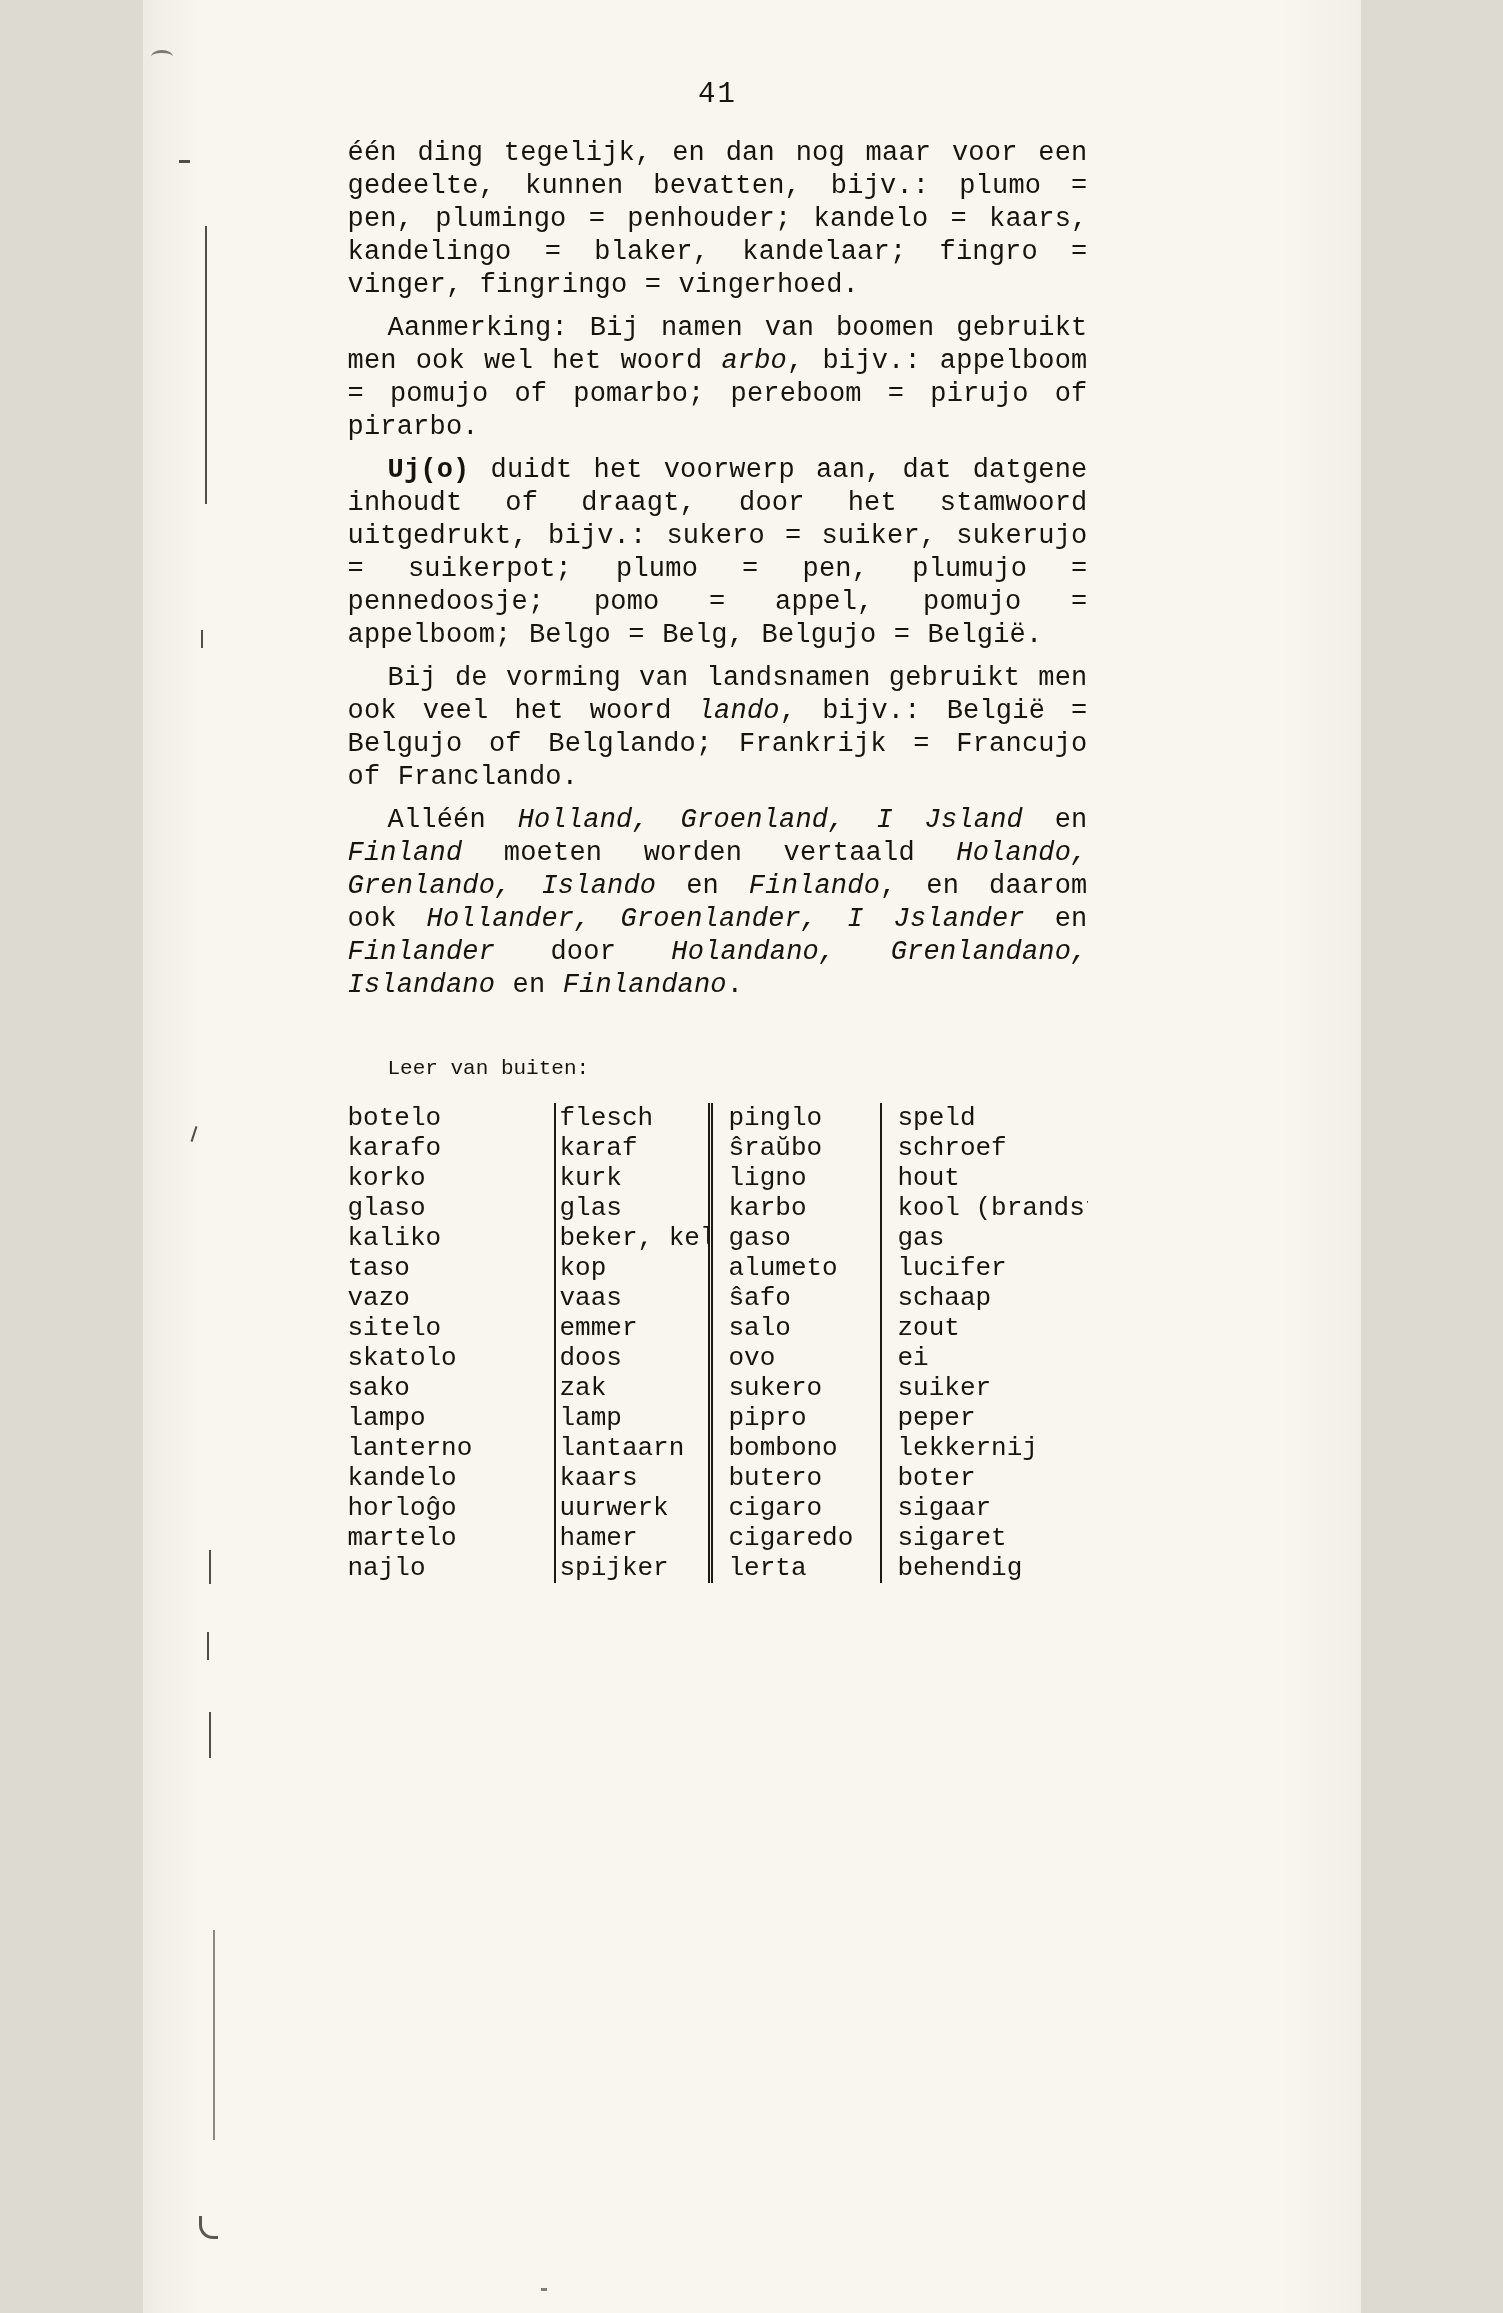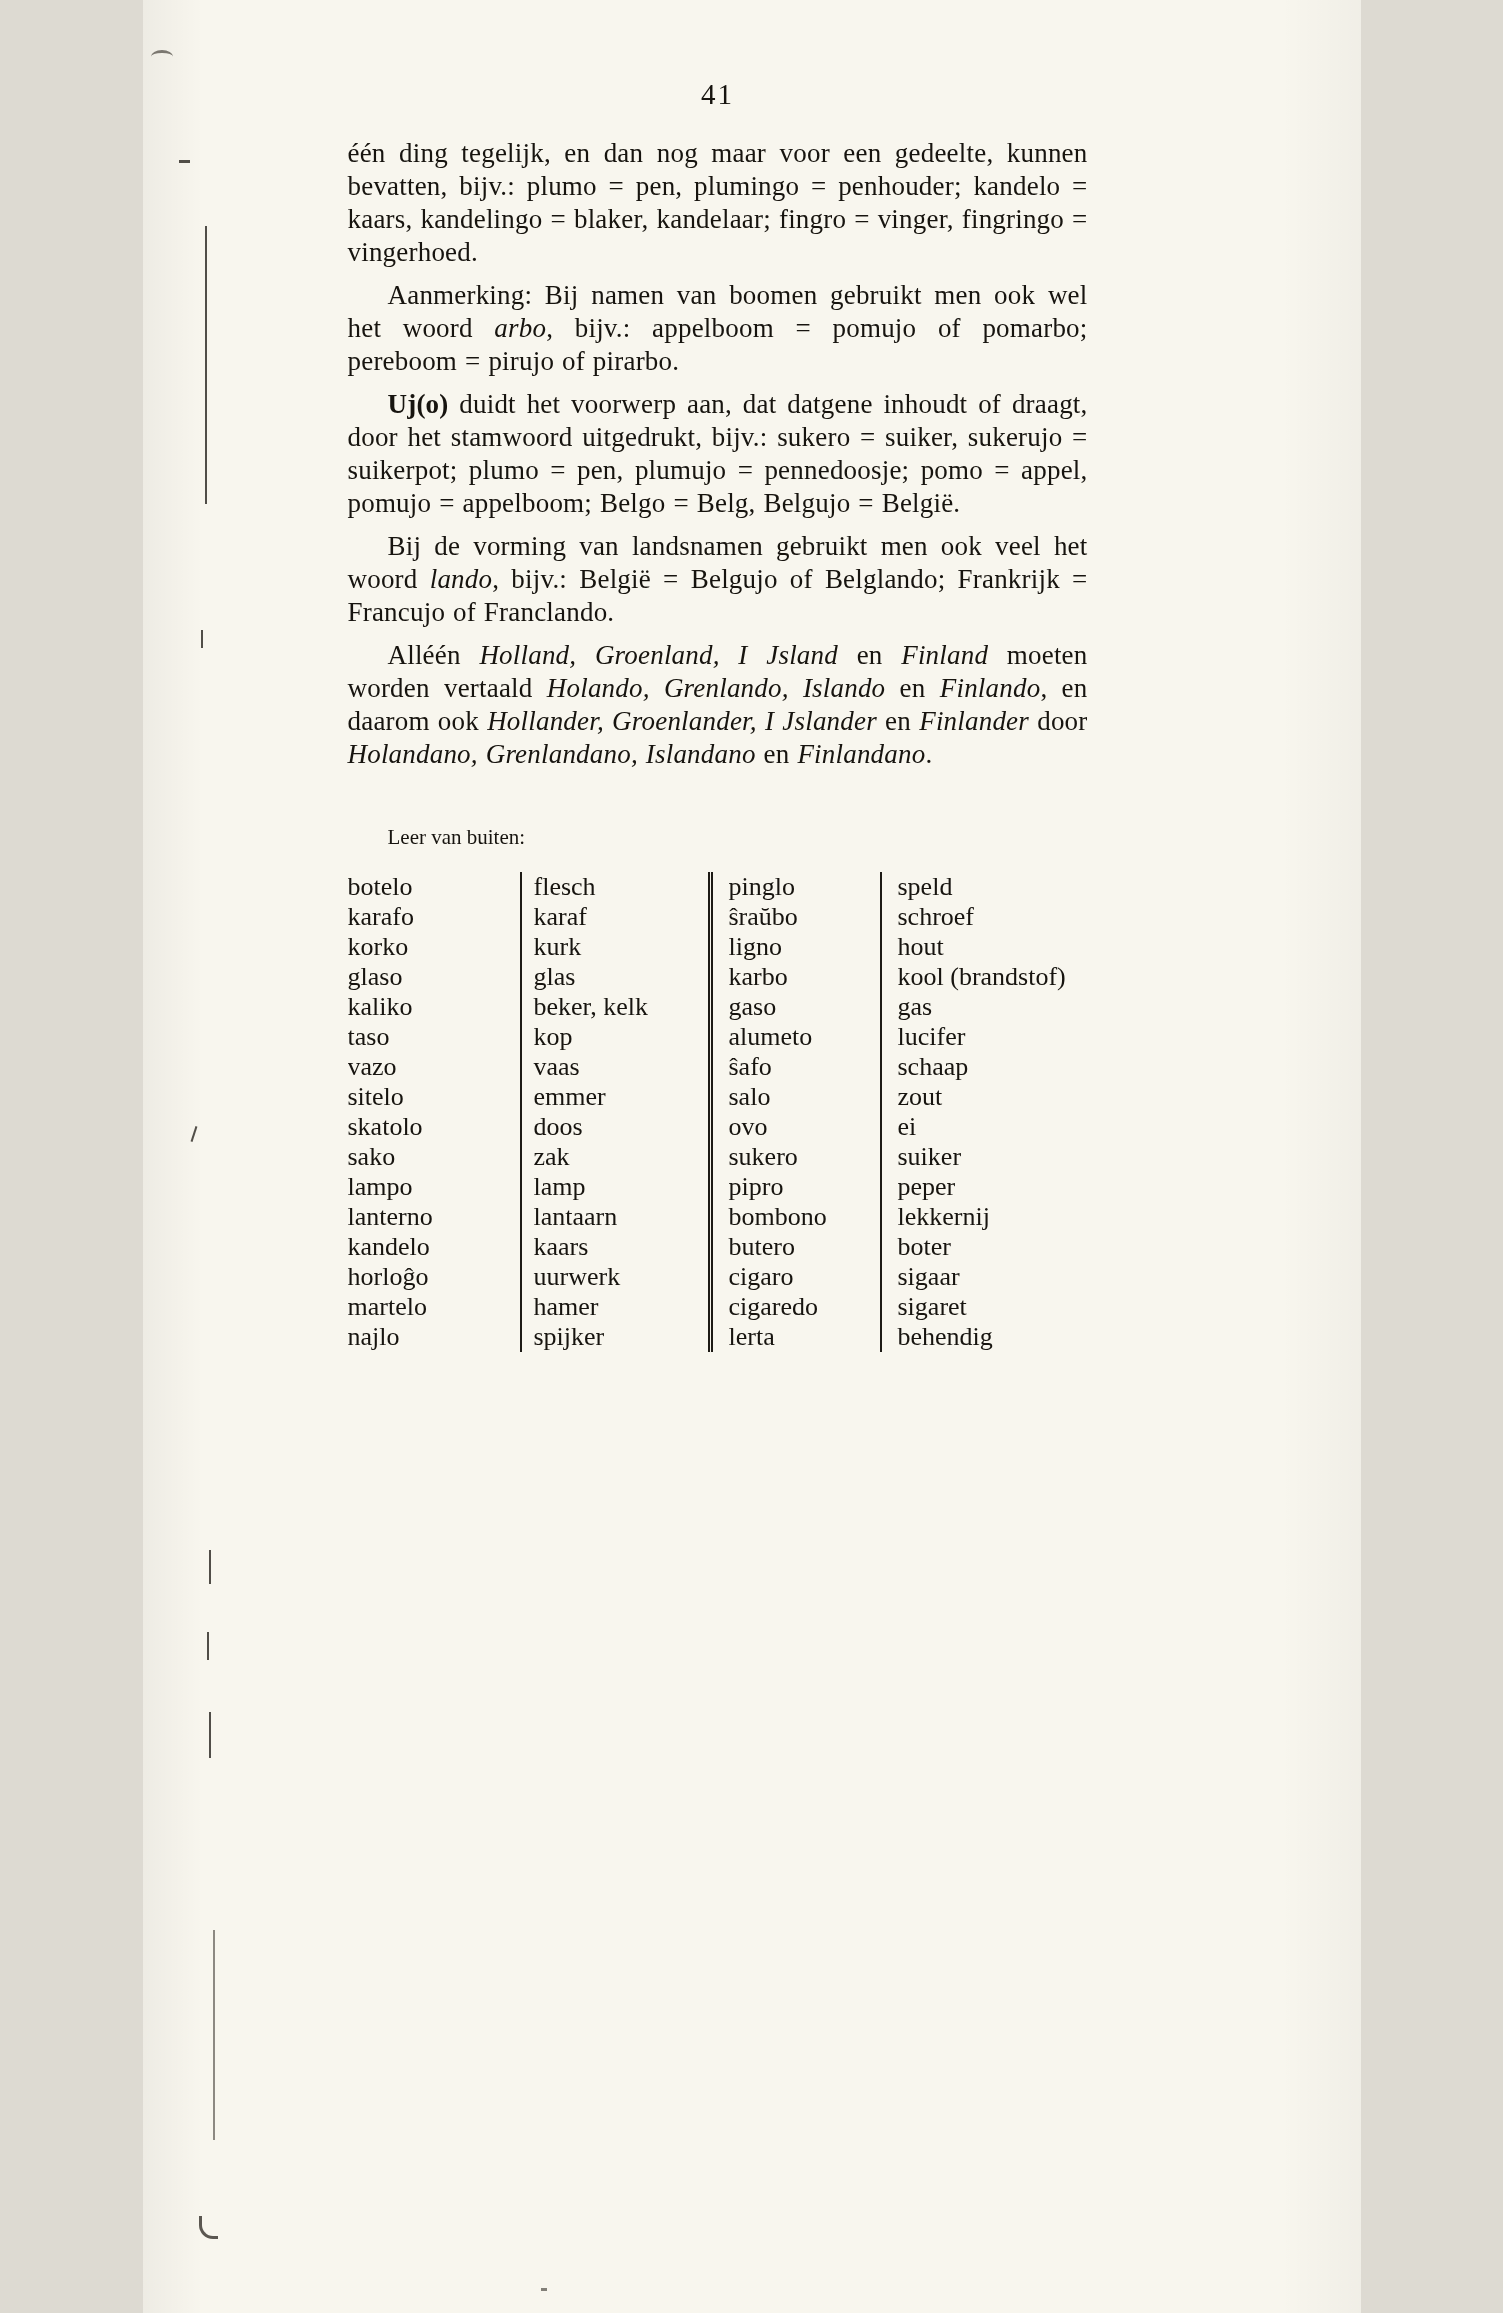--- a/index.html
+++ b/index.html
@@ -4,21 +4,21 @@
 <style>
   html,body { margin:0; padding:0; background:#dddad2; }
   .page {
     position:relative;
     width:1218px; height:2313px;
     margin:0 auto;
     background:#f8f6ee;
     background-image:
       linear-gradient(90deg, rgba(0,0,0,0.045) 0, rgba(0,0,0,0) 60px),
       linear-gradient(270deg, rgba(0,0,0,0.03) 0, rgba(0,0,0,0) 80px);
-    font-family:Liberation Serif, serif;
+    font-family:Liberation Mono, monospace;
     color:#17140f;
     overflow:hidden;
   }
   .content {
     position:absolute; left:205px; top:78px; width:740px;
   }
   .pageno {
     text-align:center; font-size:29px; letter-spacing:2px;
     margin:0 0 26px 0;
   }
@@ -34,21 +34,21 @@
   .para .italic { font-style:italic; }
   .para .normal { }
   .vocab-heading {
     font-size:21px; line-height:33px;
     margin:50px 0 18px 0;
     text-indent:40px;
   }
   .vtable { font-size:26px; line-height:30px; }
   .vrow { display:grid; grid-template-columns:172px 188px 172px 1fr; }
   .vcell { white-space:nowrap; overflow:hidden; }
-  .vcell.c1 { border-left:2px solid #1d1a15; padding-left:12px; }
+  .vcell.c1 { border-left:2px solid #1d1a15; padding-left:4px;margin-left:34px; }
   .vcell.c2 { border-left:5px double #1d1a15; padding-left:16px; }
   .vcell.c3 { border-left:2px solid #1d1a15; padding-left:16px; }
   
   .artifact { position:absolute; background:#34302a; opacity:0.85; }
   .artifact.curve { background:none; }
   .a-tilde {
     left:8px; top:50px; width:22px; height:10px;
     border-top:3px solid #4a463f; border-radius:60% 60% 0 0; opacity:0.7;
   }
   .a-dash1 { left:36px; top:160px; width:11px; height:3px; }

